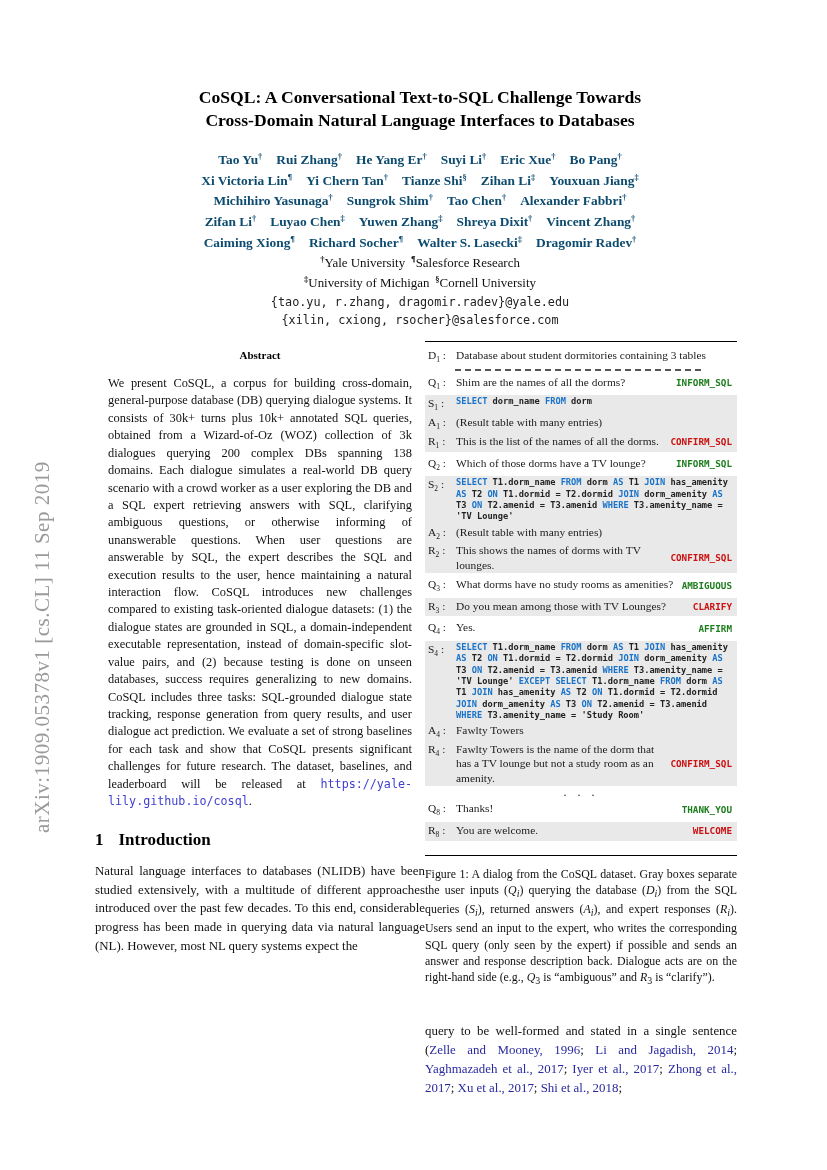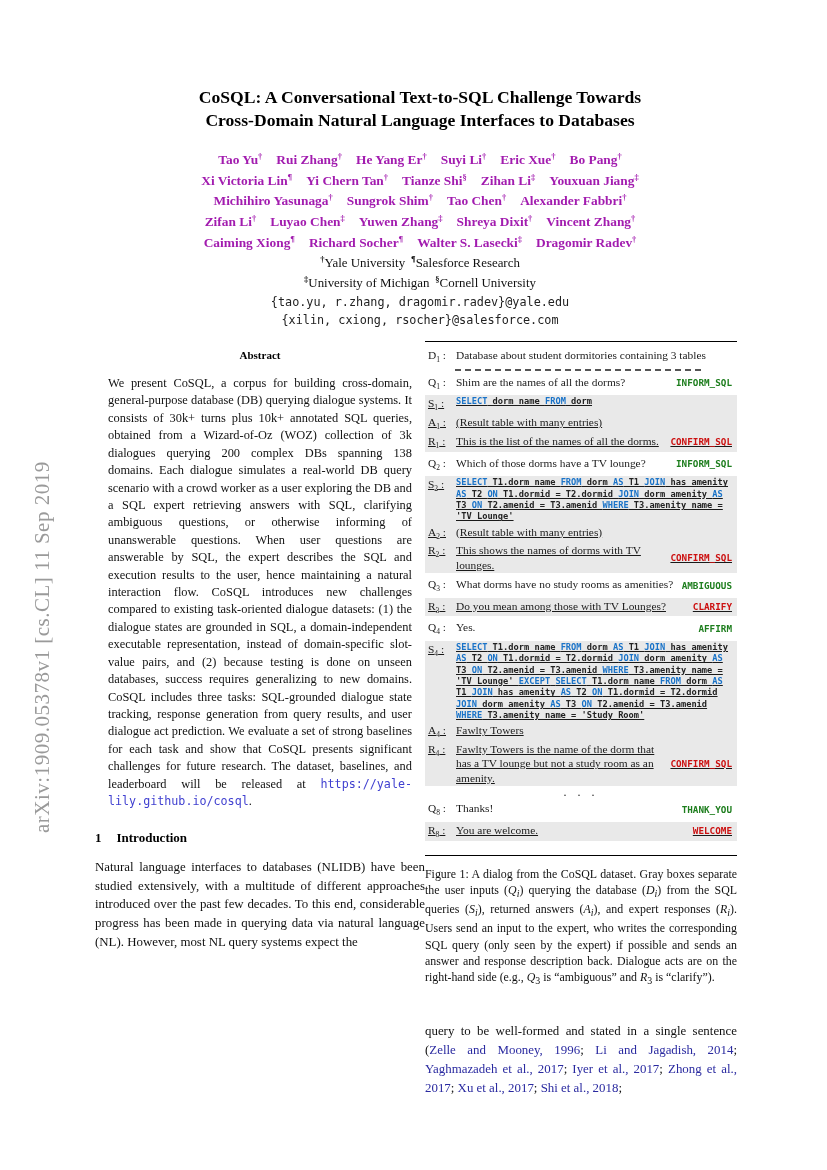--- a/index.html
+++ b/index.html
@@ -8,43 +8,43 @@
   }
   html,body{margin:0;padding:0;background:#ffffff;}
   .page{position:relative;width:827px;height:1170px;background:#fff;overflow:hidden;
         font-family:"Liberation Serif",serif;color:#111;}
   
   .arxiv{position:absolute;top:833px;left:30px;transform:rotate(-90deg);transform-origin:0 0;
          font-size:21px;color:var(--arxiv);white-space:nowrap;letter-spacing:.5px;}
   
   .header{position:absolute;top:86px;left:88px;width:664px;text-align:center;}
   .title{font-size:17.6px;font-weight:bold;line-height:1.33;margin:0 0 17px;color:#000;}
-  .author-line{font-size:13.4px;font-weight:bold;line-height:1.5;color:#a21caf;}
+  .author-line{font-size:13.4px;font-weight:bold;line-height:1.5;color:#0c4a6e;}
   .author{margin:0 7px;white-space:nowrap;}
   .author sup, .affil sup{font-size:8.5px;font-weight:bold;}
   .affil-line{font-size:12.9px;line-height:1.45;}
   .affil{margin:0 3px;}
   .email-line{font-family:"DejaVu Sans Mono",monospace;font-size:11.8px;line-height:1.55;color:#222;}
   
   .col-left{position:absolute;left:95px;top:349px;width:330px;}
   .col-right{position:absolute;left:425px;top:341px;width:312px;}
   .abstract-head{font-size:11px;font-weight:bold;text-align:center;margin:0 0 14px;color:#000;}
   .abstract{margin:0 13px;font-size:12.4px;line-height:1.405;text-align:justify;}
-  .section-head{font-size:13px;font-weight:bold;color:#000;margin:19px 0 12px;}
+  .section-head{font-size:17px;font-weight:bold;color:#000;margin:19px 0 12px;}
   .section-head .num{margin-right:15px;}
   .body-para{font-size:12.9px;line-height:1.47;text-align:justify;margin:0;}
   .mono{font-family:"DejaVu Sans Mono",monospace;font-size:11.7px;}
   .link{color:var(--link);overflow-wrap:anywhere;}
   .cite{color:var(--cite);}
   
   .fig-table{border-top:1.8px solid #000;border-bottom:1.8px solid #000;padding:2px 0 14px;}
   .fig-row{display:flex;align-items:flex-start;padding:1px 3px 1px 3px;
            font-size:11.4px;line-height:1.26;color:#1a1a1a;}
   .fig-row.plain{margin:3px 0;}
-  .fig-row.shaded{background:var(--box);text-decoration:underline;}
+  .fig-row.shaded{background:var(--box);}
   .fig-label{flex:0 0 28px;}
   .fig-label sub{font-size:7.5px;}
   .fig-text{flex:1 1 auto;padding-right:6px;}
   .fig-text.sql{font-family:"DejaVu Sans Mono",monospace;font-weight:bold;font-size:8.7px;
                 line-height:1.3;color:#222;}
   .kw{color:var(--kw);}
   .fig-act{font-family:"DejaVu Sans Mono",monospace;font-weight:bold;font-size:9.3px;
            white-space:nowrap;align-self:center;padding-right:2px;}
   .act-user{color:var(--act-green);}
   .act-expert{color:var(--act-red);}

